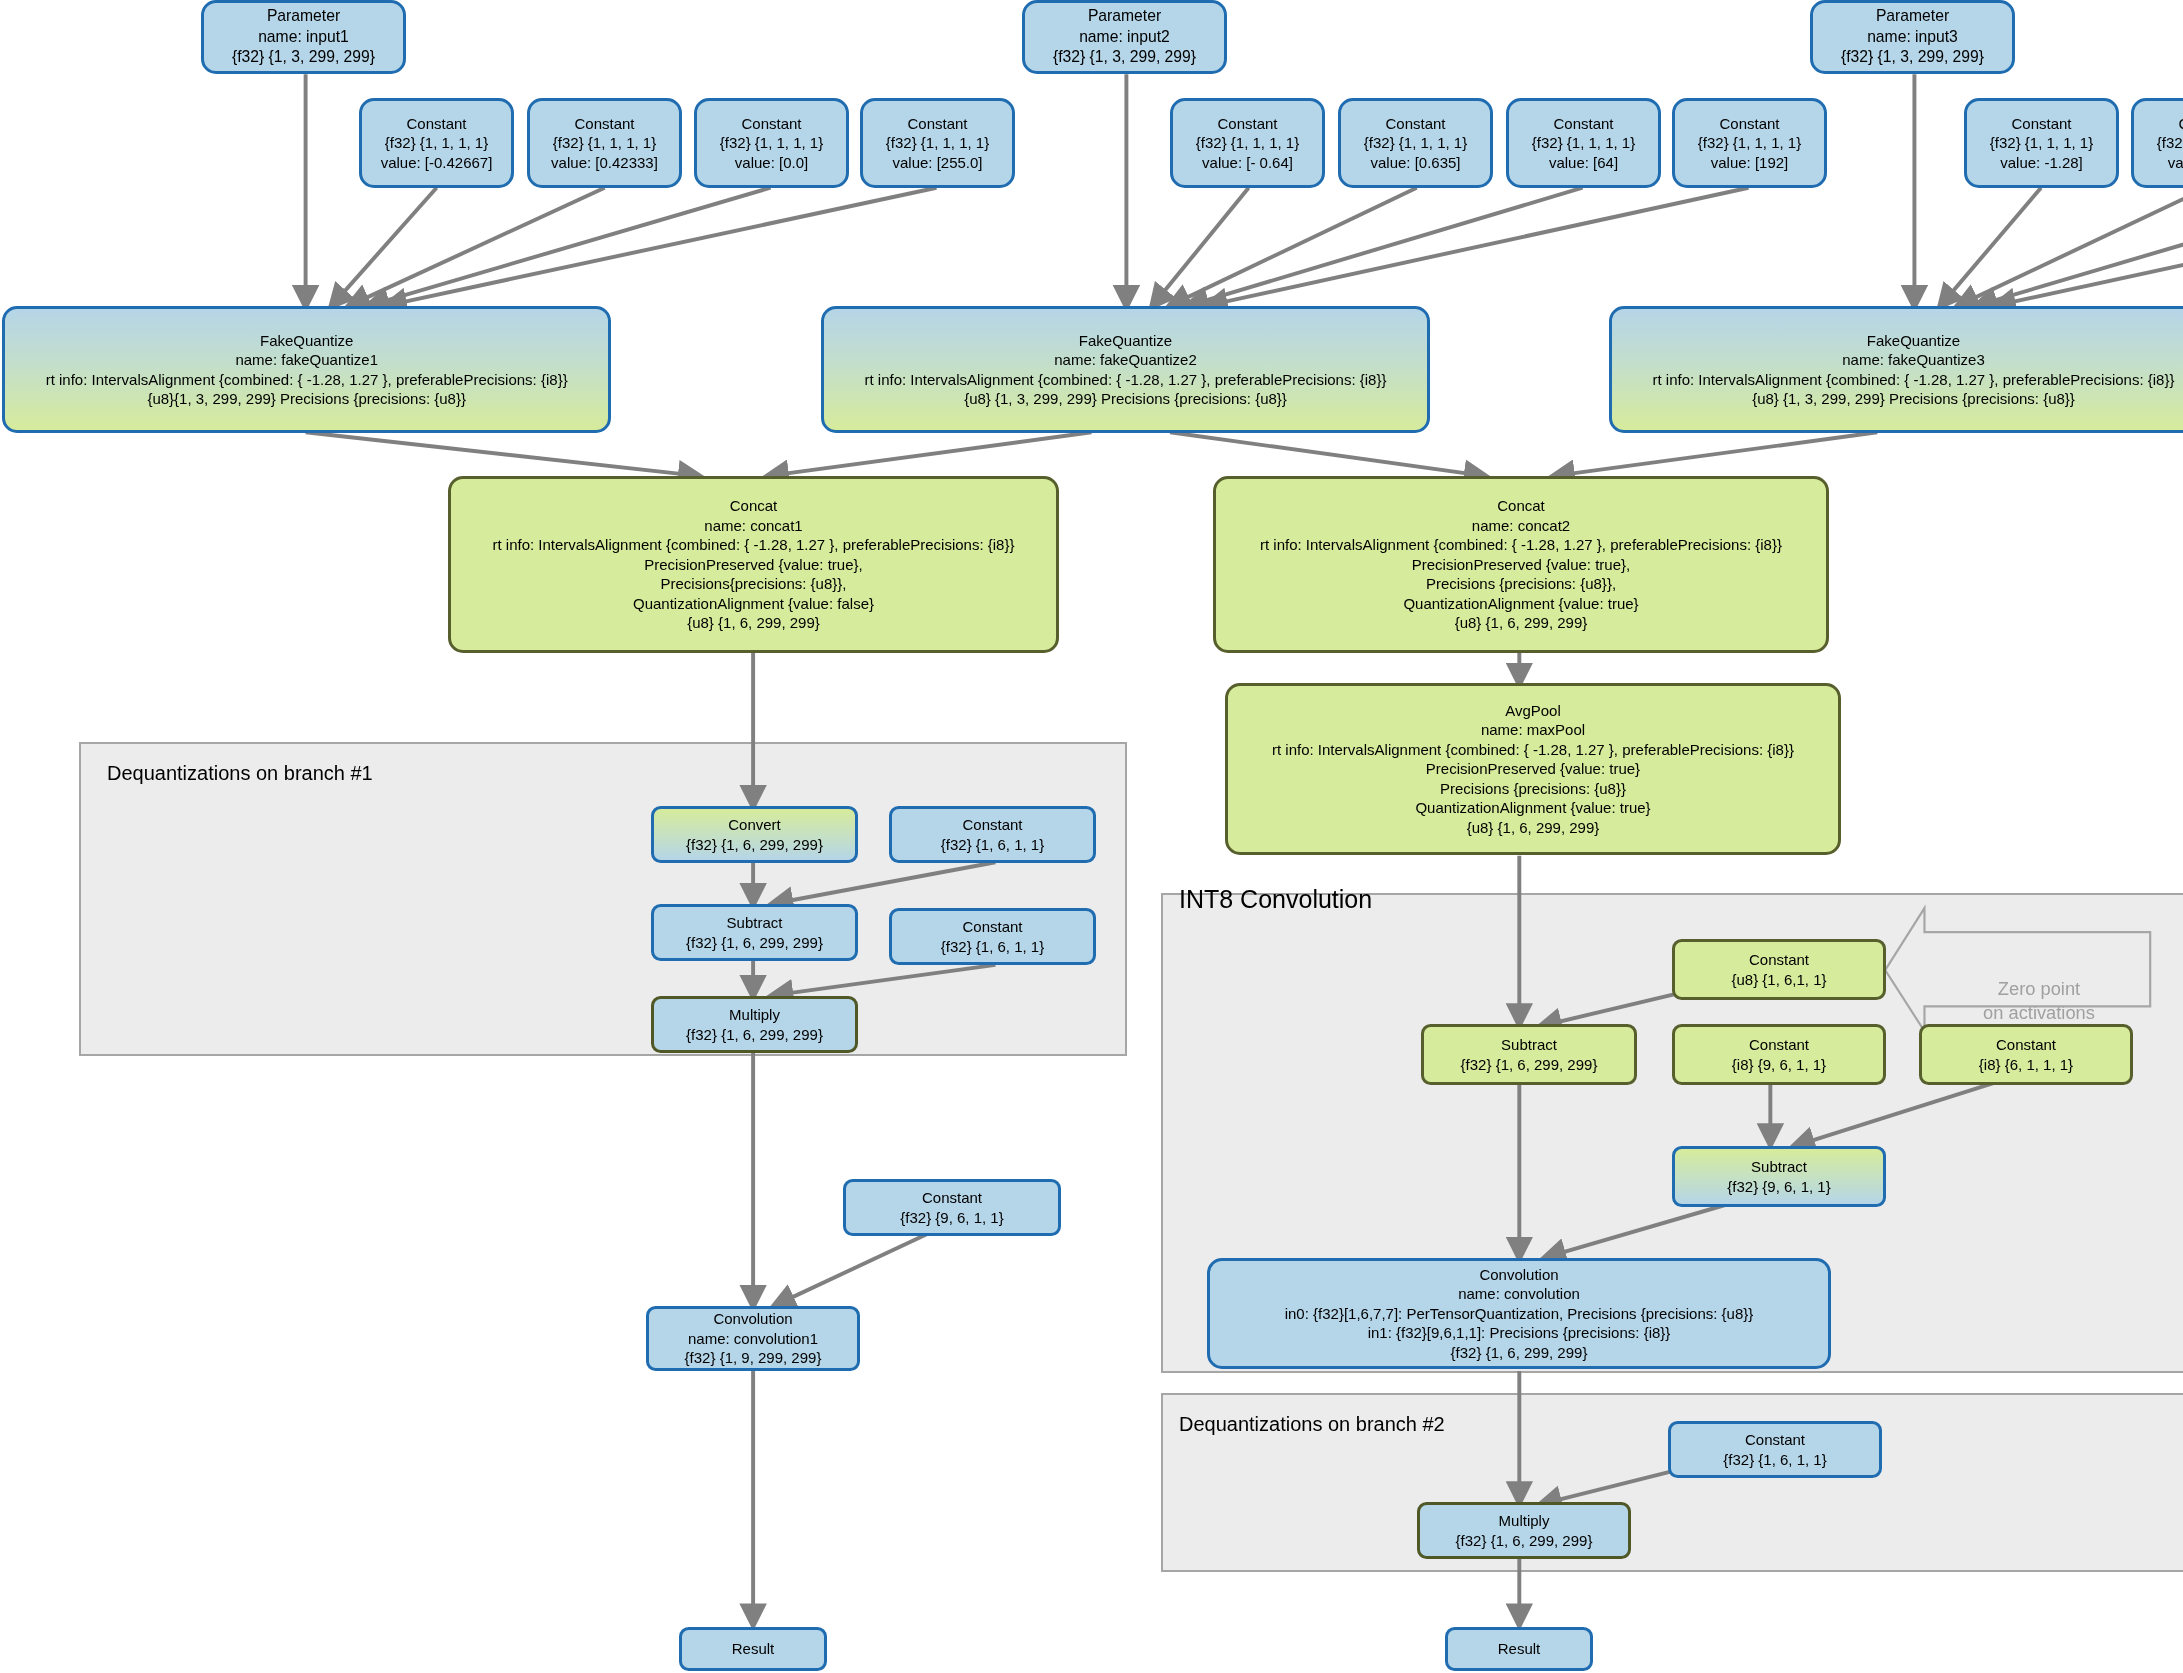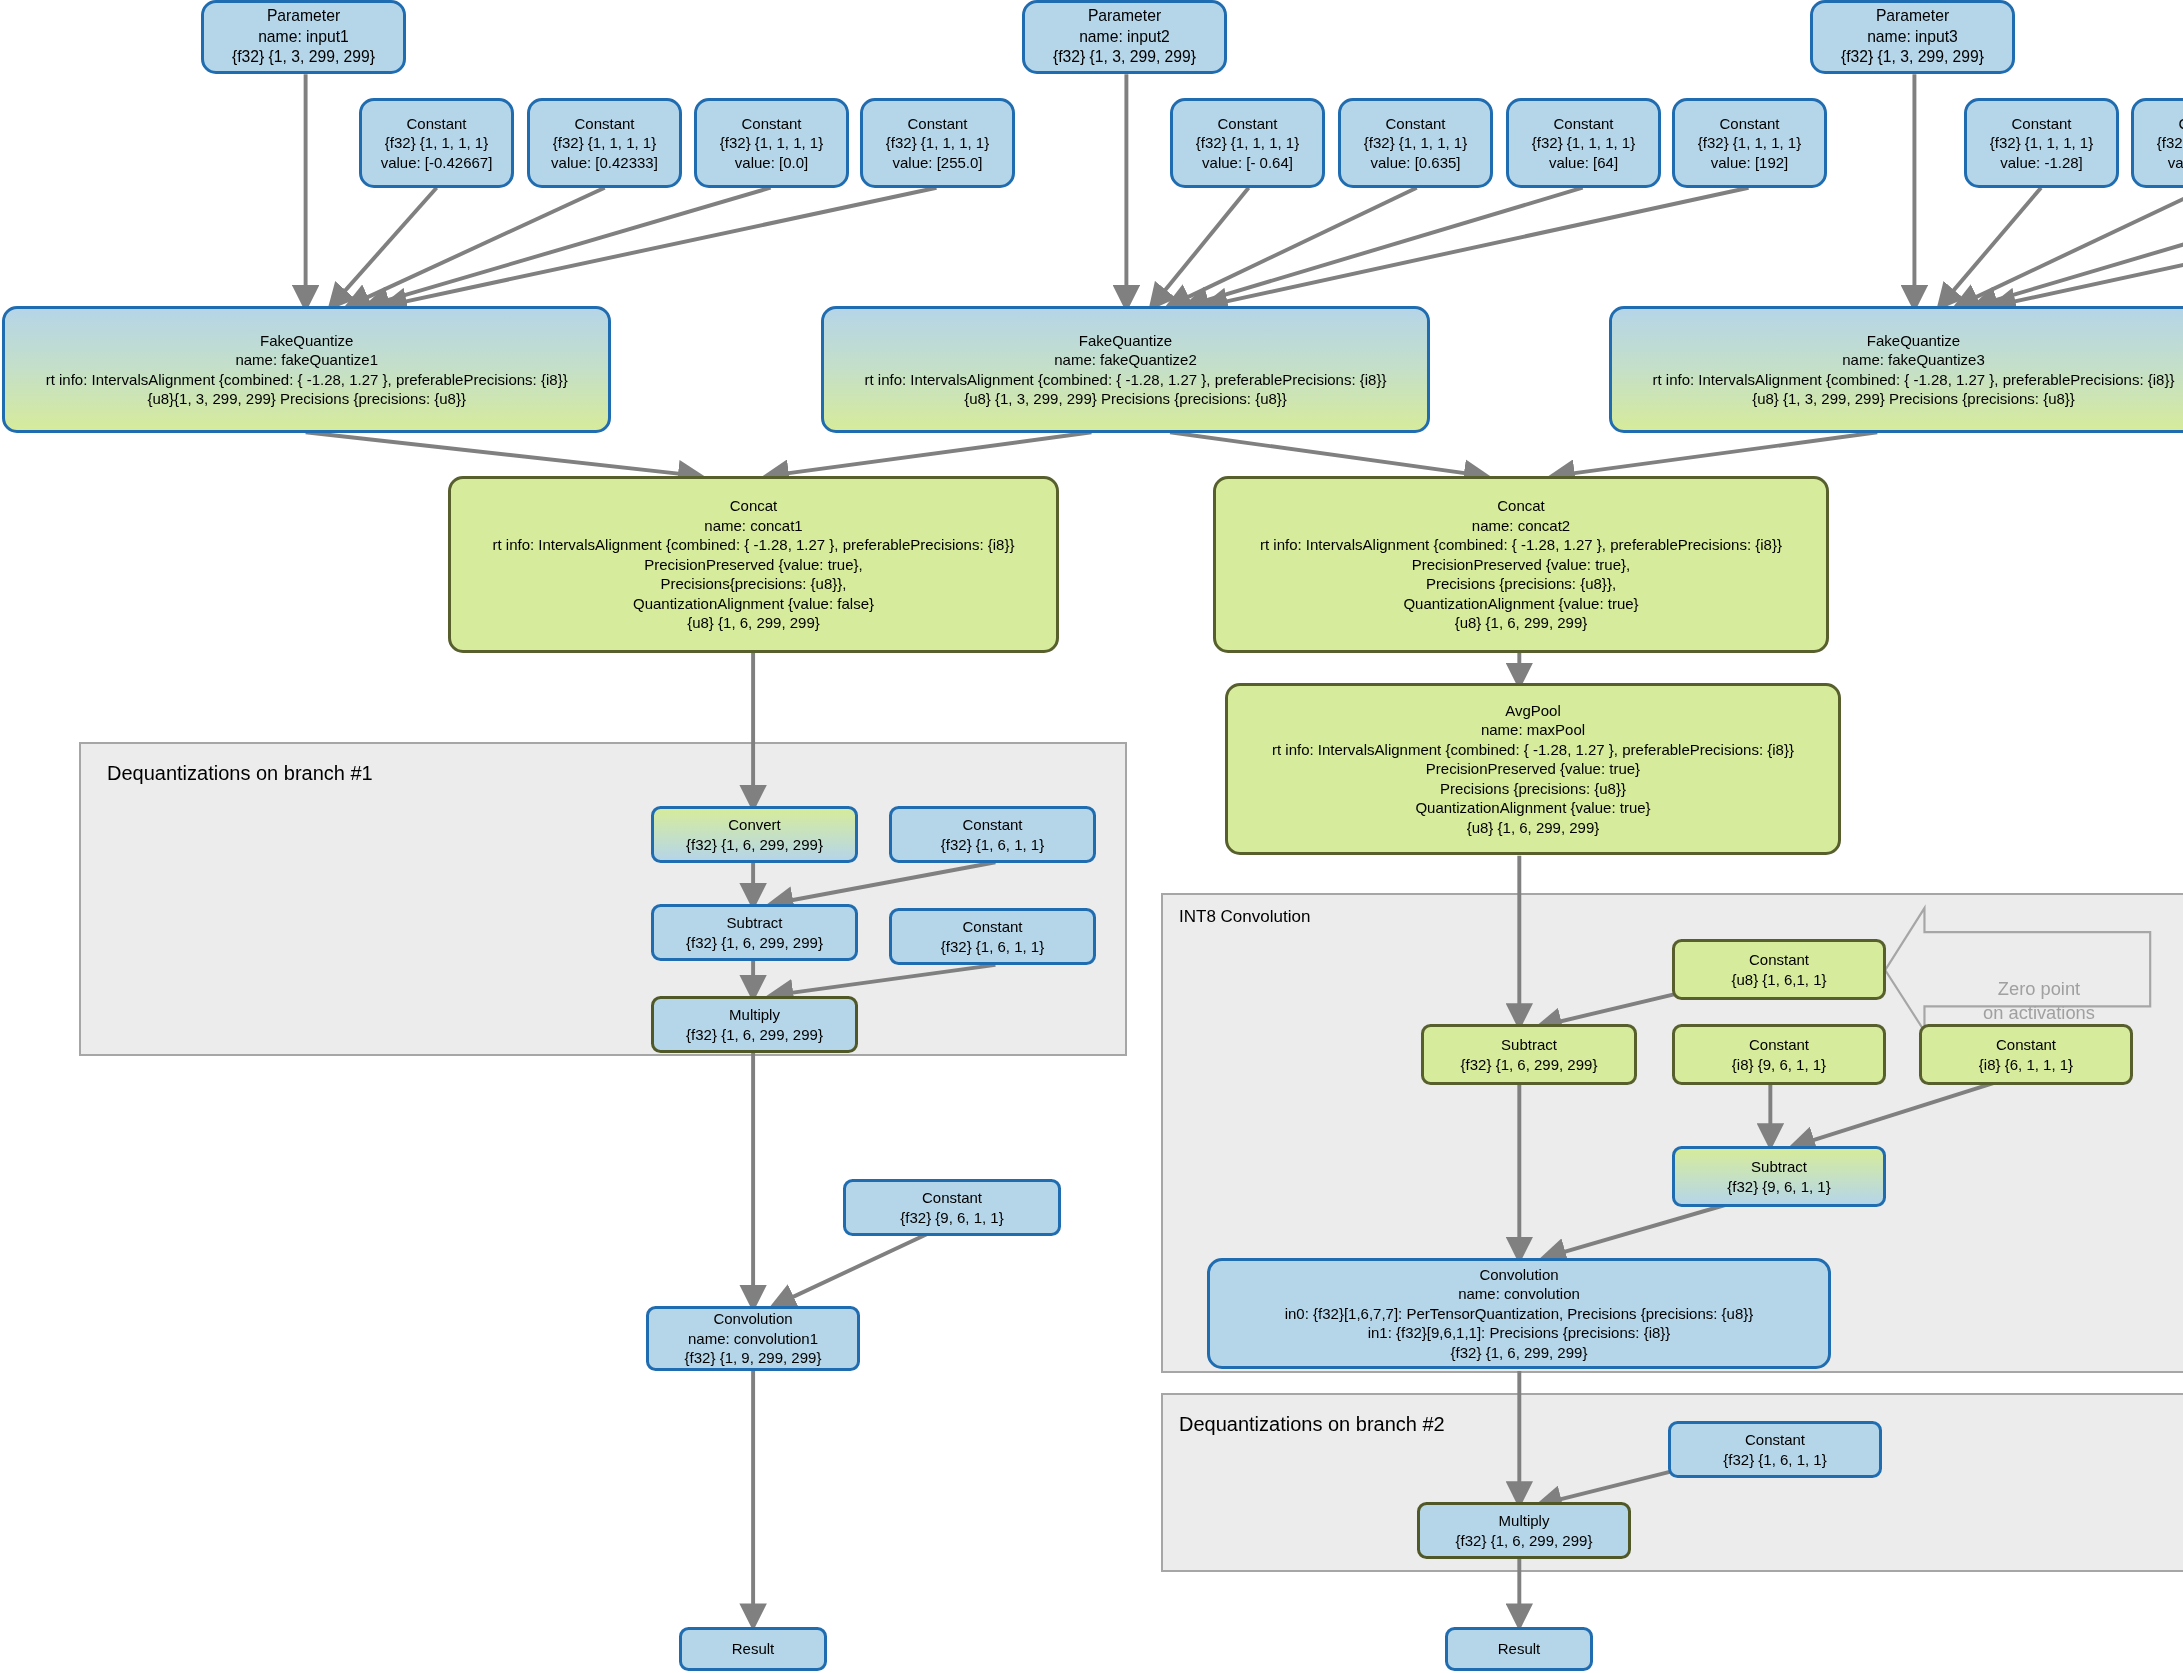--- a/index.html
+++ b/index.html
@@ -76,21 +76,21 @@
 </style>
 </head>
 <body>
 
 <div id="canvas">
 
   <div class="group" style="left:79px;top:742px;width:1048px;height:314px;"></div>
   <div class="group-title" style="left:107px;top:762px;font-size:20px;">Dequantizations on branch #1</div>
 
   <div class="group" style="left:1161px;top:893px;width:1065px;height:480px;"></div>
-  <div class="group-title" style="left:1179px;top:907px;font-size:17px;">INT8 Convolution</div>
+  <div class="group-title" style="left:1179px;top:885px;font-size:25px;">INT8 Convolution</div>
 
   <div class="group" style="left:1161px;top:1393px;width:1065px;height:179px;"></div>
   <div class="group-title" style="left:1179px;top:1413px;font-size:20px;">Dequantizations on branch #2</div>
 
   <svg id="callout-layer" viewBox="0 0 6008 3832">
 
     <path d="M 4318 2222 L 4408 2080 L 4408 2135 L 4925 2135 L 4925 2305 L 4408 2305 L 4408 2362 Z" fill="#ececec" stroke="#a6a6a6" stroke-width="5"></path>
 
     <path d="M 5068 2440 L 5158 2295 L 5158 2352 L 5560 2352 L 5560 2520 L 5158 2520 L 5158 2578 Z" fill="#ececec" stroke="#a6a6a6" stroke-width="5"></path>
   </svg>

